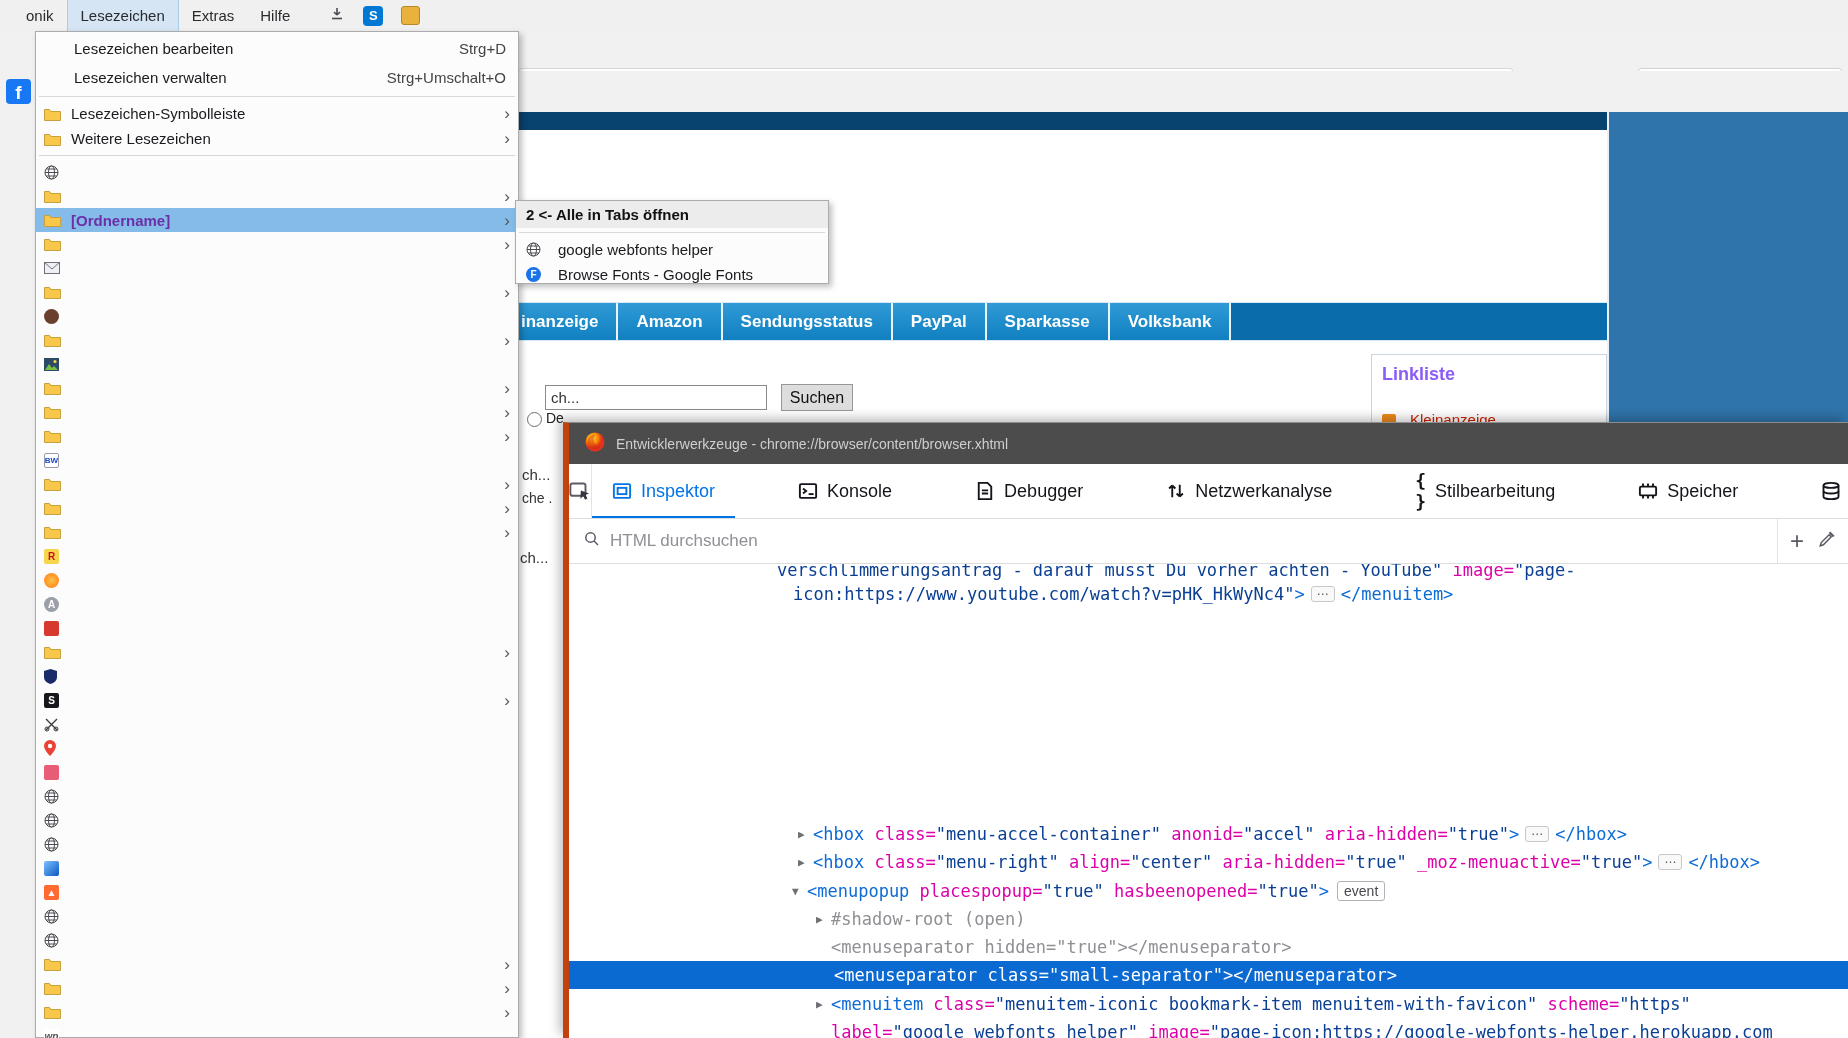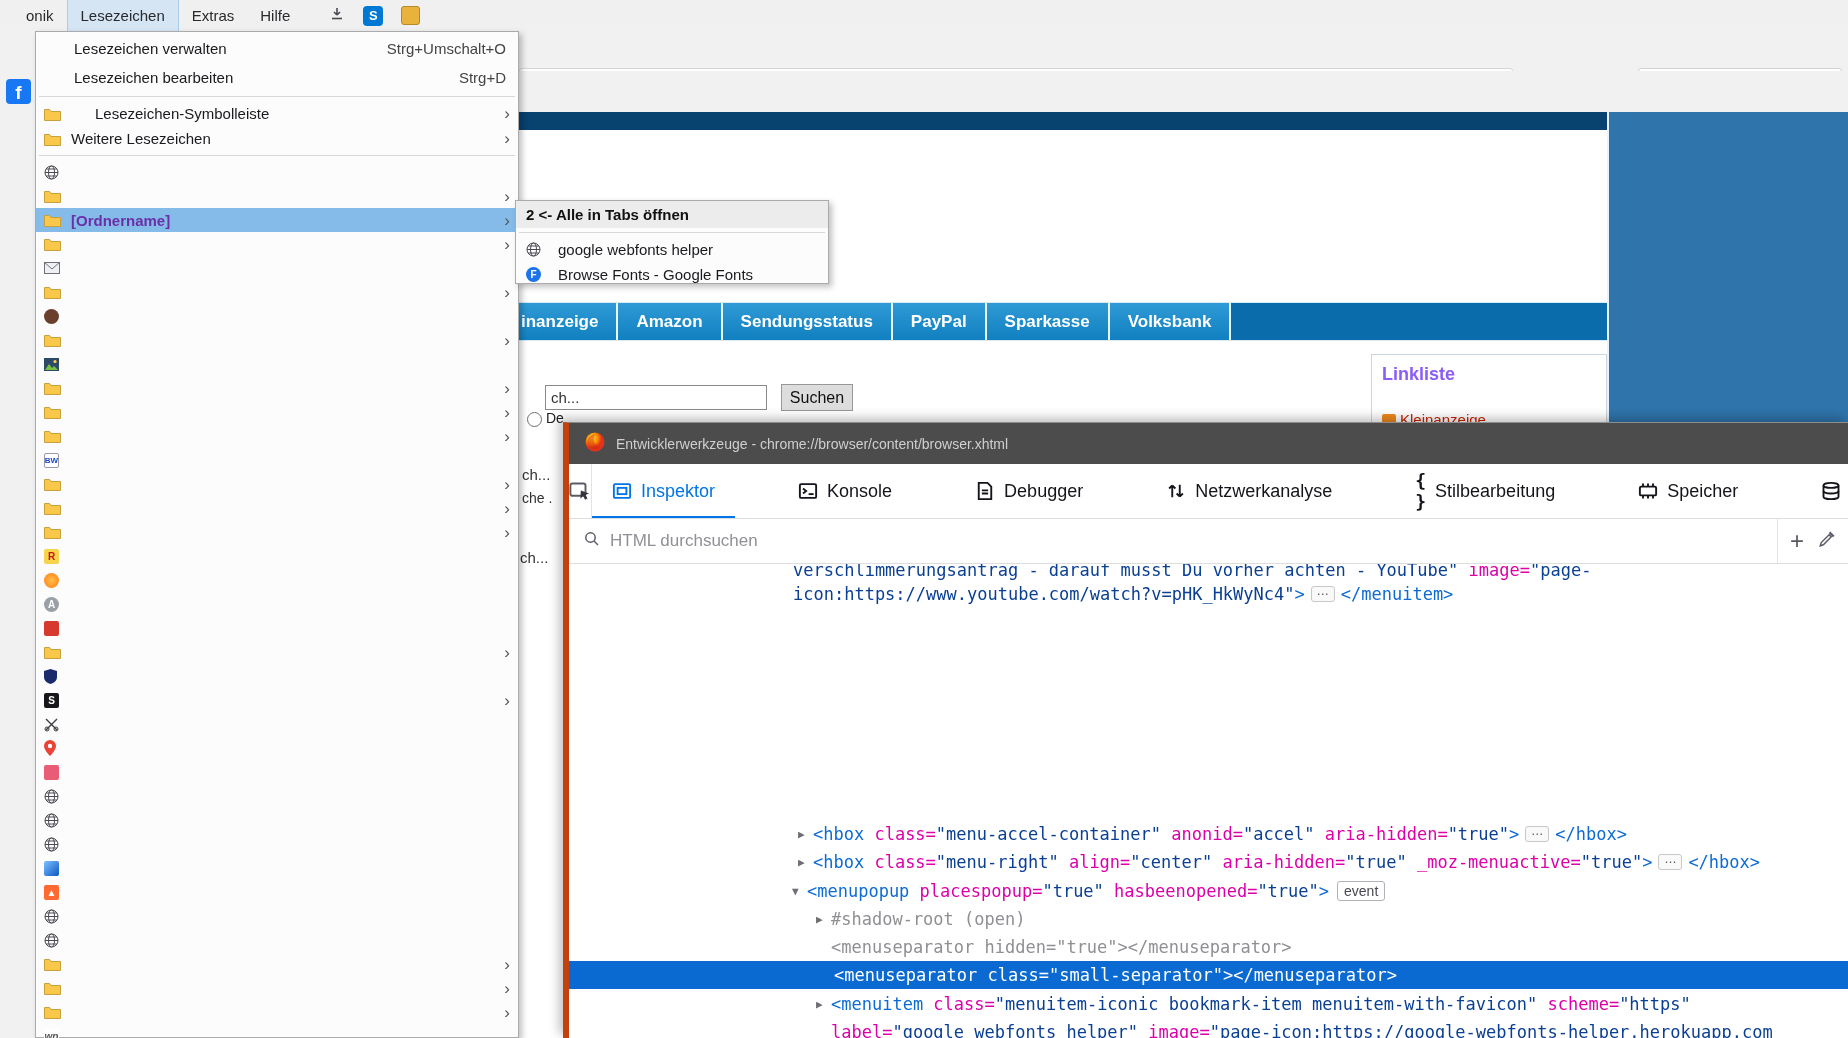--- a/index.html
+++ b/index.html
@@ -44,21 +44,21 @@
             color:#fff;font-weight:bold;font-size:17px;white-space:nowrap;}
   #page-form-input{left:42px;top:273px;width:222px;height:25px;border:1px solid #8a8a8a;background:#fff;
             font-size:15px;color:#333;padding:0 5px;box-sizing:border-box;font-family:"Liberation Sans",sans-serif;}
   #page-form-btn{left:278px;top:272px;width:72px;height:27px;background:#dddddd;border:1px solid #979797;
             font-size:16px;color:#111;font-family:"Liberation Sans",sans-serif;}
   .radio{left:24px;top:300px;width:13px;height:13px;border:1px solid #6e6e6e;border-radius:50%;background:#fff;}
   #radio-label{left:43px;top:298px;font-size:14px;color:#222;}
   .fragment{color:#333;font-size:15px;white-space:nowrap;}
   #linklist{left:1371px;top:242px;width:236px;height:310px;background:#fff;border:1px solid #c9d6e2;box-sizing:border-box;}
   #linklist h3{margin:9px 0 0 10px;font-size:18px;color:#8b5cf6;}
-  .ll-item{display:flex;align-items:flex-end;gap:4px;margin:26px 0 0 10px;}
+  .ll-item{display:flex;align-items:flex-end;gap:14px;margin:26px 0 0 10px;}
   .ll-sq{width:14px;height:14px;background:#f08a1d;border-radius:2px;}
   .ll-label{color:#cc2200;font-size:15px;}
 
   
   #bmenu{left:35px;top:31px;width:484px;height:1007px;background:#fcfcfc;border:1px solid #ababab;
          box-shadow:3px 3px 6px rgba(0,0,0,.25);box-sizing:border-box;padding-top:2px;}
   .bm-top{height:29px;display:flex;align-items:center;padding:0 12px 0 38px;font-size:15px;color:#1a1a1e;}
   .bm-top .shortcut{margin-left:auto;color:#444;}
   .bm-sep{height:1px;background:#d8d8d8;margin:4px 3px;}
   .bm-row{height:24px;display:flex;align-items:center;padding:0 8px;position:relative;}
@@ -190,29 +190,29 @@
     <h3>Linkliste</h3>
     <div class="ll-item">
       <span class="ll-sq"></span>
       <span class="ll-label">Kleinanzeige</span>
     </div>
   </div>
 </div>
 
 <div id="bmenu" class="abs">
   <div class="bm-top">
+    <span>Lesezeichen bearbeiten</span>
+    <span class="shortcut">Strg+D</span>
+  </div>
+  <div class="bm-top">
     <span>Lesezeichen verwalten</span>
     <span class="shortcut">Strg+Umschalt+O</span>
   </div>
-  <div class="bm-top">
-    <span>Lesezeichen bearbeiten</span>
-    <span class="shortcut">Strg+D</span>
-  </div>
   <div class="bm-sep"></div>
-  <div class="bm-row" style="height:25px;gap:24px;">
+  <div class="bm-row" style="height:25px;">
     <span class="bm-ic">
         <svg width="17" height="14" viewBox="0 0 17 14">
           <path d="M.5 2.5h5l1.5 2h9.5v9H.5z" fill="#f9c84a" stroke="#c8a03c"></path>
         </svg>
       </span>
     <span class="bm-label">Lesezeichen-Symbolleiste</span>
     <span class="bm-arrow">›</span>
   </div>
   <div class="bm-row" style="height:25px;">
     <span class="bm-ic">
@@ -624,21 +624,21 @@
       <span class="dt-plus">+</span>
       <span>
         <svg width="18" height="18" viewBox="0 0 16 16">
             <path d="M2 14l.9-2.8 7-7 1.9 1.9-7 7z" fill="none" stroke="#5b5b66" stroke-width="1.3"></path>
             <path d="M9.5 2.7l1.4-1.4 3.8 3.8-1.4 1.4z" fill="#5b5b66"></path>
           </svg>
       </span>
     </div>
   </div>
   <div id="dt-code" class="abs">
-      <div class="code-line" style="top: -8px;"><span class="code-text" style="left: 224px;"><span class="c-val">verschlimmerungsantrag - darauf musst Du vorher achten - YouTube"</span><span class="c-plain"> </span><span class="c-attr">image=</span><span class="c-val">"page-</span></span></div>
+      <div class="code-line" style="top: -8px;"><span class="code-text" style="left: 208px;"><span class="c-val">verschlimmerungsantrag - darauf musst Du vorher achten - YouTube"</span><span class="c-plain"> </span><span class="c-attr">image=</span><span class="c-val">"page-</span></span></div>
       <div class="code-line" style="top: 16px;"><span class="code-text" style="left: 224px;"><span class="c-val">icon:https://www.youtube.com/watch?v=pHK_HkWyNc4"</span><span class="c-tag">&gt;</span><span class="badge-dots">⋯</span><span class="c-tag">&lt;/menuitem&gt;</span></span></div>
       <div class="code-line" style="top: 256px;"><span class="code-arrow" style="left: 229px;">▶</span><span class="code-text" style="left: 244px;"><span class="c-tag">&lt;hbox </span><span class="c-attr">class=</span><span class="c-val">"menu-accel-container"</span><span class="c-attr"> anonid=</span><span class="c-val">"accel"</span><span class="c-attr"> aria-hidden=</span><span class="c-val">"true"</span><span class="c-tag">&gt;</span><span class="badge-dots">⋯</span><span class="c-tag">&lt;/hbox&gt;</span></span></div>
       <div class="code-line" style="top: 284px;"><span class="code-arrow" style="left: 229px;">▶</span><span class="code-text" style="left: 244px;"><span class="c-tag">&lt;hbox </span><span class="c-attr">class=</span><span class="c-val">"menu-right"</span><span class="c-attr"> align=</span><span class="c-val">"center"</span><span class="c-attr"> aria-hidden=</span><span class="c-val">"true"</span><span class="c-attr"> _moz-menuactive=</span><span class="c-val">"true"</span><span class="c-tag">&gt;</span><span class="badge-dots">⋯</span><span class="c-tag">&lt;/hbox&gt;</span></span></div>
       <div class="code-line" style="top: 313px;"><span class="code-arrow" style="left: 223px;">▼</span><span class="code-text" style="left: 238px;"><span class="c-tag">&lt;menupopup </span><span class="c-attr">placespopup=</span><span class="c-val">"true"</span><span class="c-attr"> hasbeenopened=</span><span class="c-val">"true"</span><span class="c-tag">&gt;</span><span class="badge-event">event</span></span></div>
       <div class="code-line" style="top: 341px;"><span class="code-arrow" style="left: 247px;">▶</span><span class="code-text" style="left: 262px;"><span class="c-dim">#shadow-root (open)</span></span></div>
       <div class="code-line" style="top: 369px;"><span class="code-text" style="left: 262px;"><span class="c-dim">&lt;menuseparator hidden="true"&gt;&lt;/menuseparator&gt;</span></span></div>
       <div class="code-line selected" style="top: 397px;"><span class="code-text" style="left: 265px;"><span class="c-white">&lt;menuseparator class="small-separator"&gt;&lt;/menuseparator&gt;</span></span></div>
       <div class="code-line" style="top: 426px;"><span class="code-arrow" style="left: 247px;">▶</span><span class="code-text" style="left: 262px;"><span class="c-tag">&lt;menuitem </span><span class="c-attr">class=</span><span class="c-val">"menuitem-iconic bookmark-item menuitem-with-favicon"</span><span class="c-attr"> scheme=</span><span class="c-val">"https"</span></span></div>
       <div class="code-line" style="top: 454px;"><span class="code-text" style="left: 262px;"><span class="c-attr">label=</span><span class="c-val">"google webfonts helper"</span><span class="c-attr"> image=</span><span class="c-val">"page-icon:https://google-webfonts-helper.herokuapp.com</span></span></div>
     </div>

